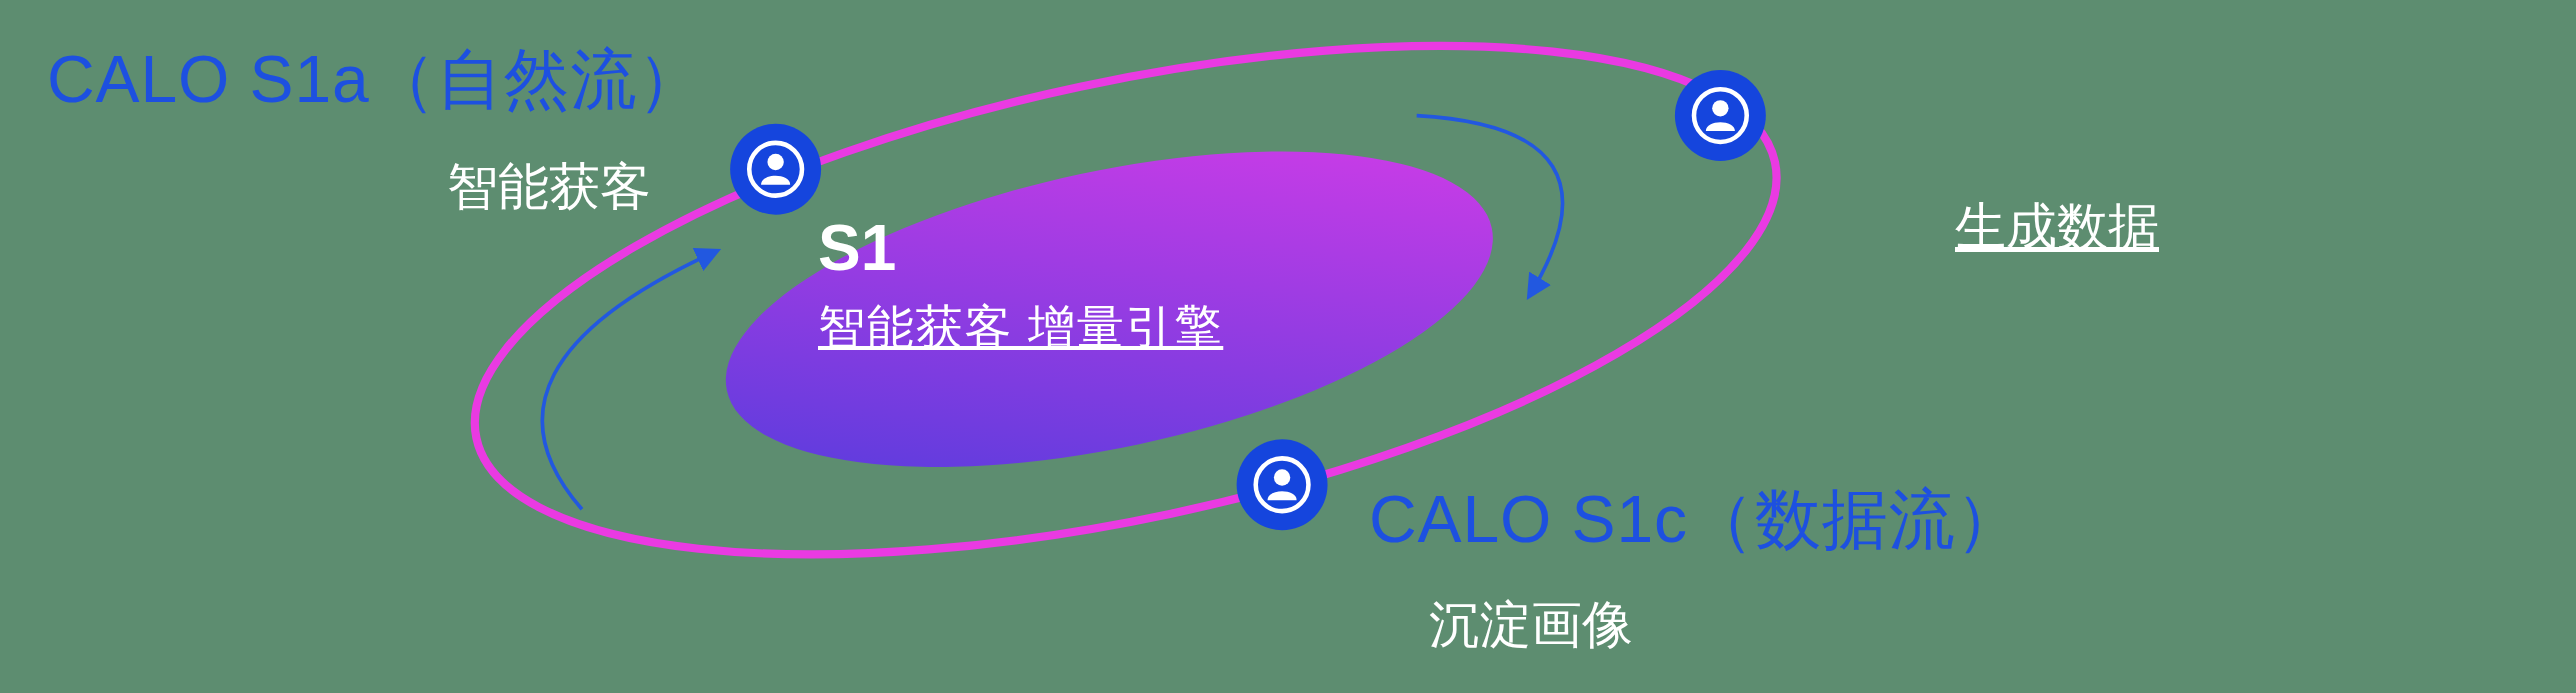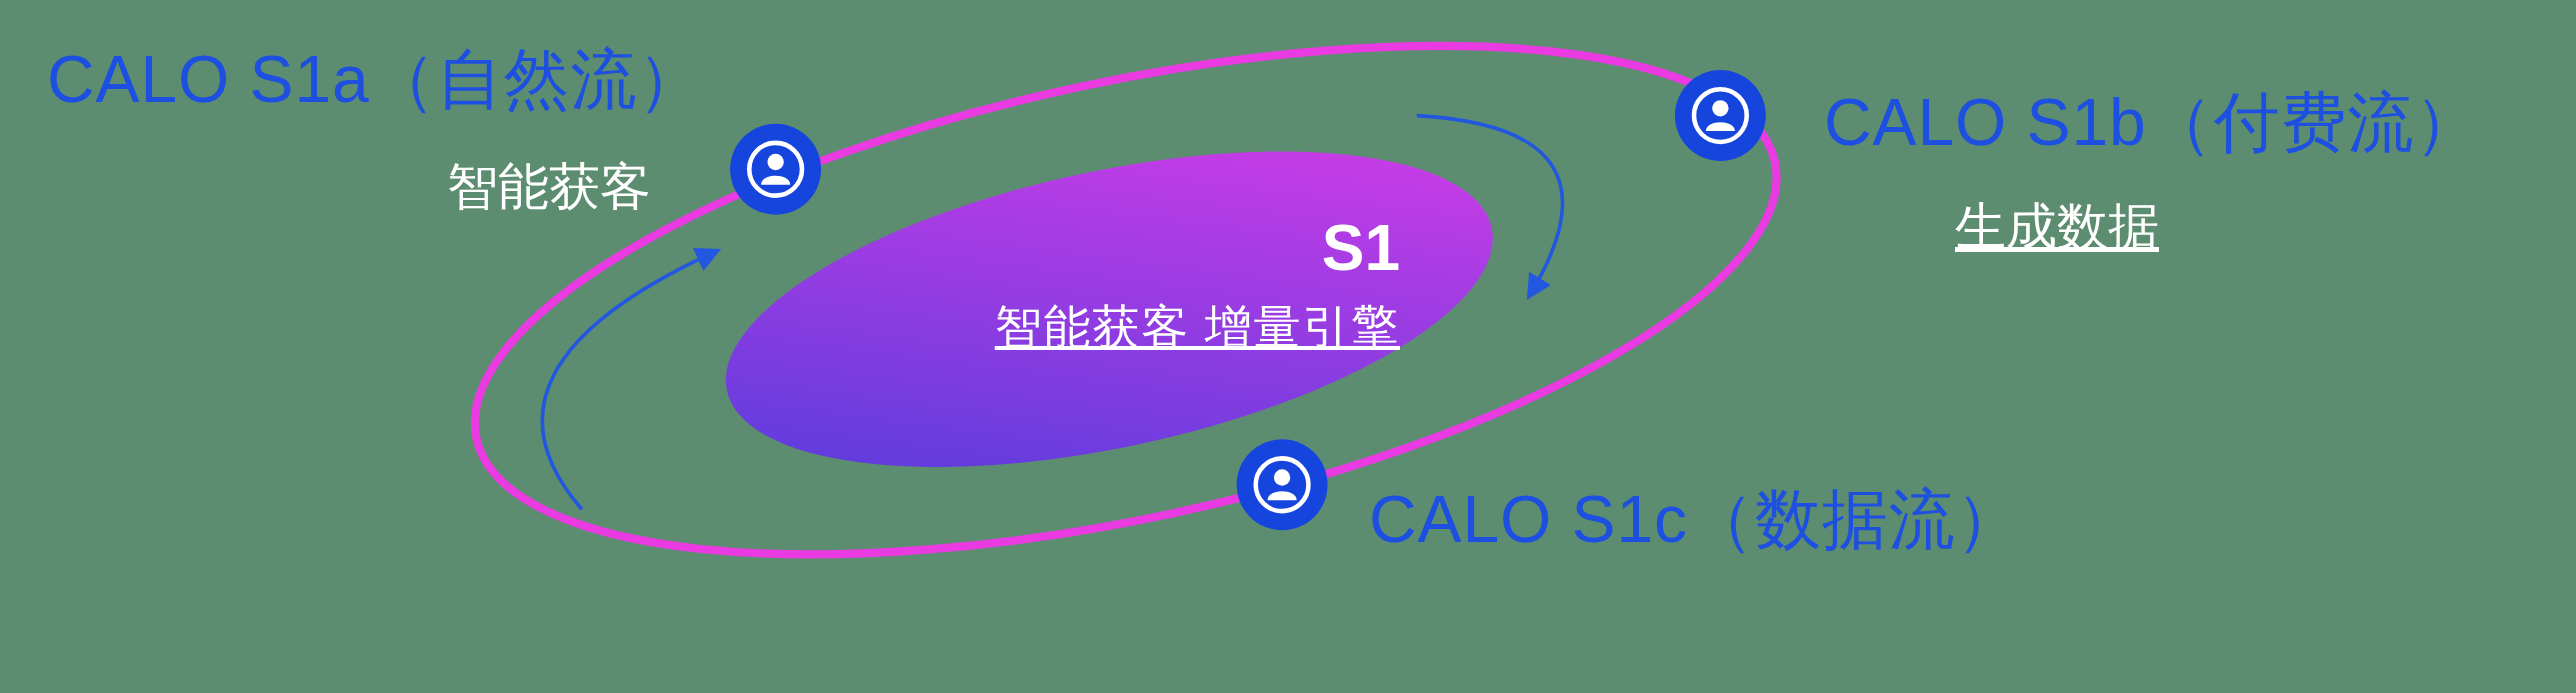--- a/index.html
+++ b/index.html
@@ -51,21 +51,21 @@
   .lbl-s1a{ left:47px;  top:35px;  }
   .sub-s1a{ left:447px; top:153px; }
   .lbl-s1b{ left:1824px;top:78px;  }
   .sub-s1b{ left:1955px;top:193px;text-decoration:underline; }
   .lbl-s1c{ left:1369px;top:475px; }
   .sub-s1c{ left:1429px;top:591px; }
   .core-text{
     position:absolute;
     left:818px; top:213px;
     width:582px;
-    text-align:right;
+    text-align:left;
     color:var(--white,#ffffff);
   }
   .core-title{
     font-size:64px;
     font-weight:600;
     line-height:1.1;
   }
   .core-subtitle{
     font-size:47px;
     font-weight:400;
@@ -128,19 +128,19 @@
   </svg>
 
   <div class="core-text">
     <div class="core-title">S1</div>
     <div class="core-subtitle">智能获客  增量引擎</div>
   </div>
 
   <div class="label lbl-s1a">CALO S1a（自然流）</div>
   <div class="sublabel sub-s1a">智能获客</div>
 
-  <div class="label lbl-s1b">CALO S1b（付费流）</div>
   <div class="sublabel sub-s1b">生成数据</div>
 
   <div class="label lbl-s1c">CALO S1c（数据流）</div>
+  <div class="sublabel sub-s1c">沉淀画像</div>
 
 </div>
 
 
 </body></html>

